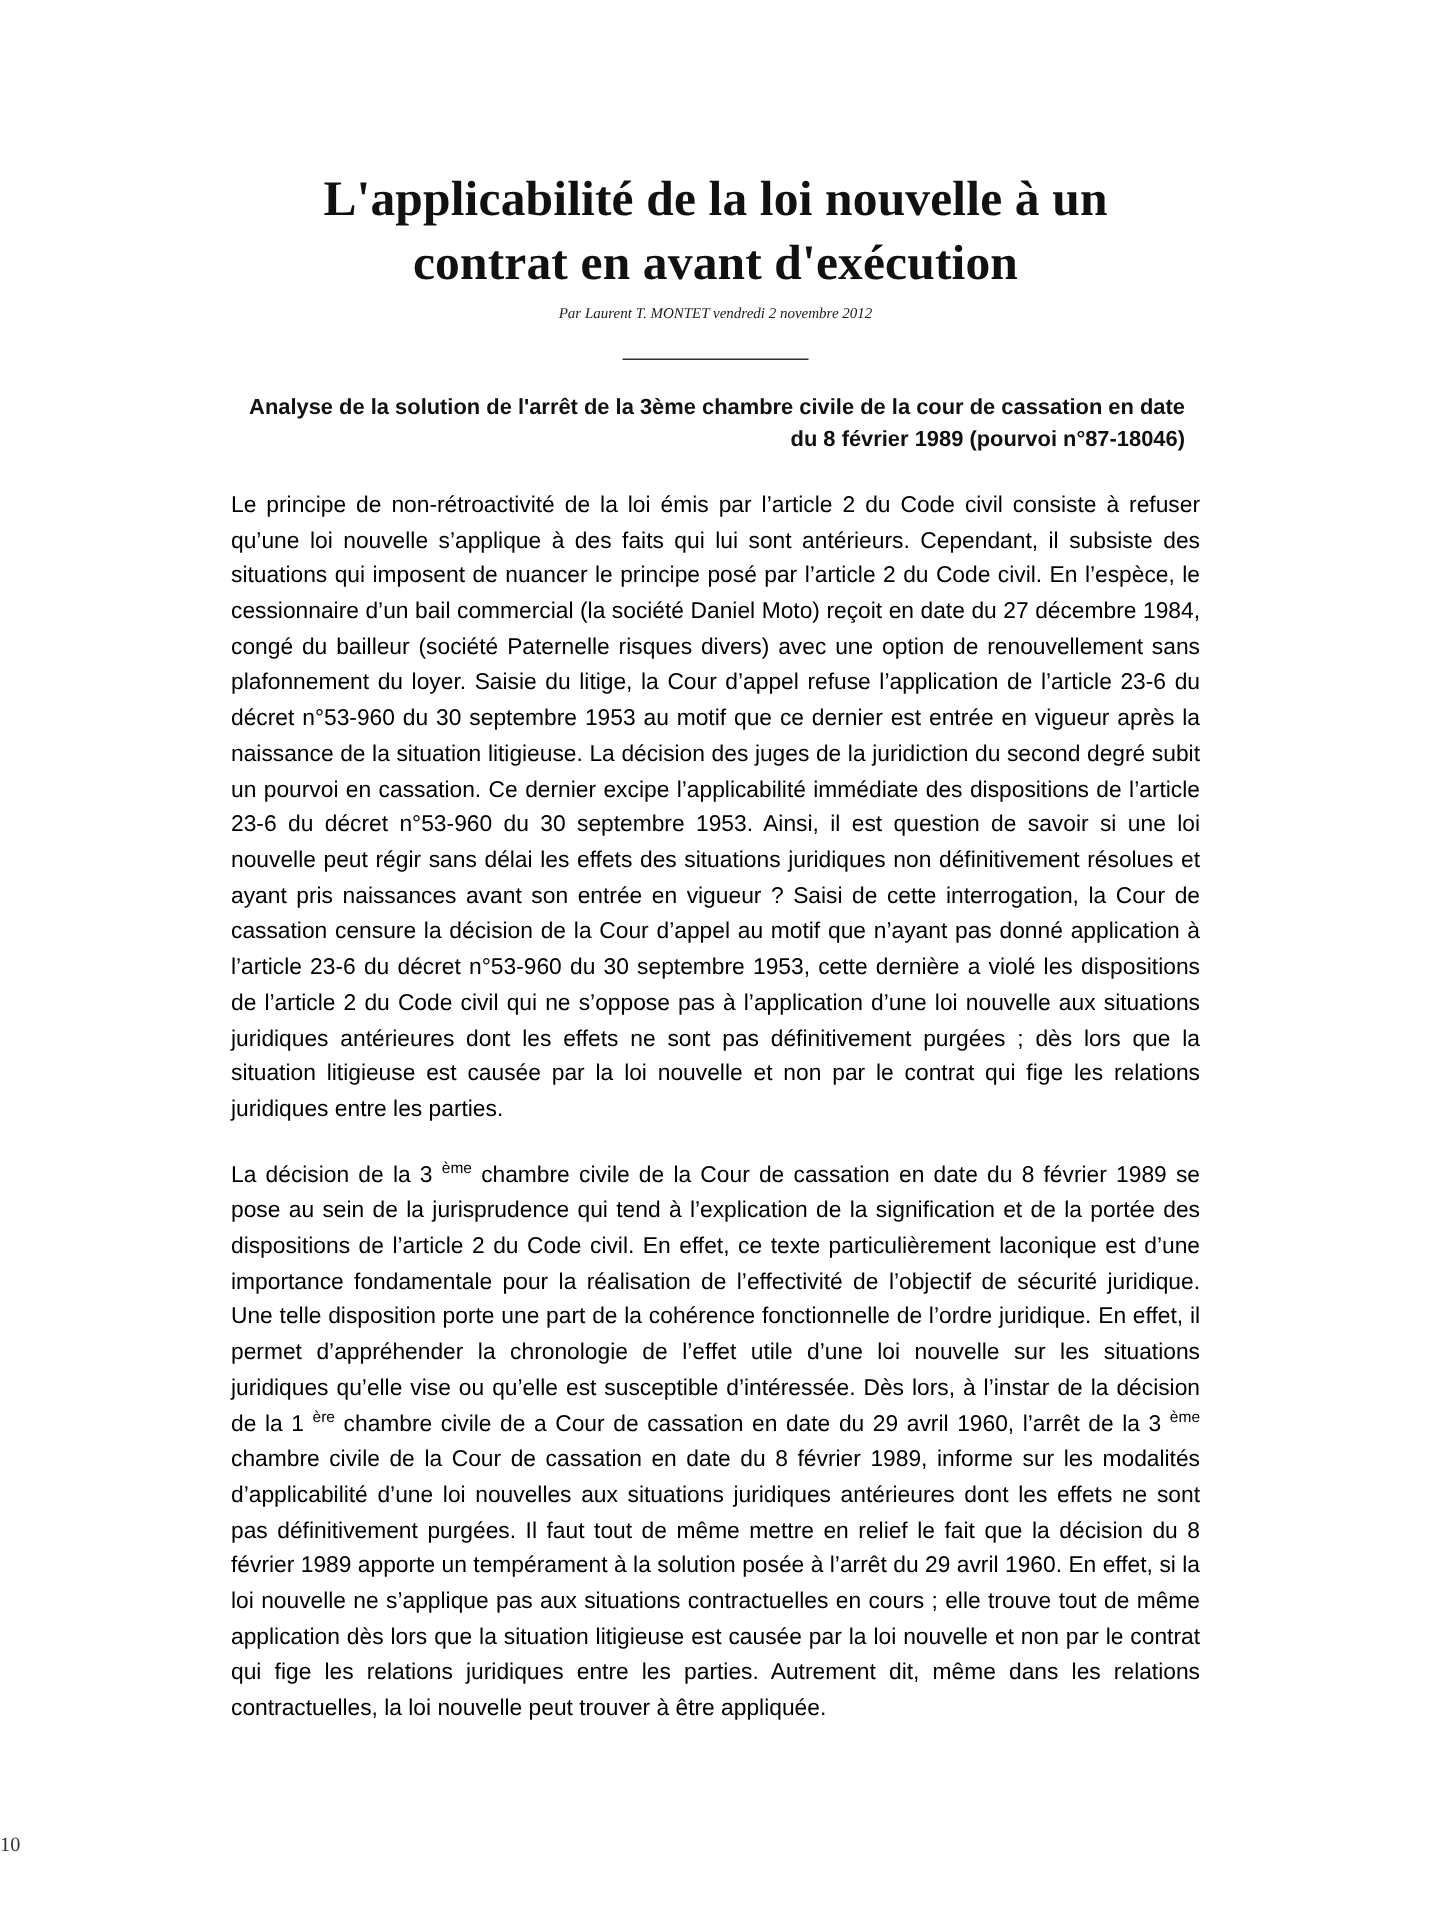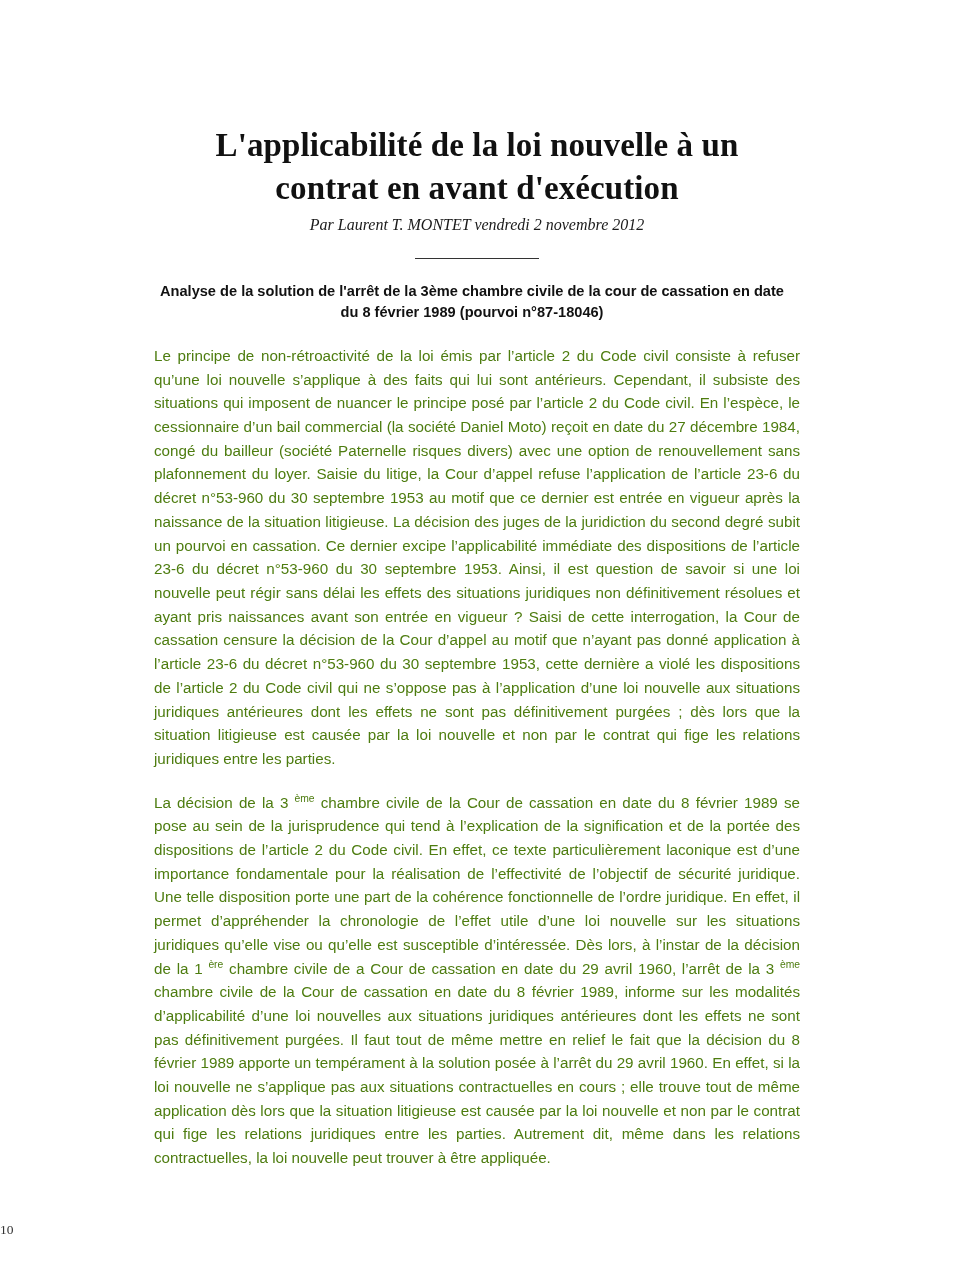--- a/index.html
+++ b/index.html
@@ -11,21 +11,21 @@
     width: 954px;
     min-height: 1276px;
     font-family: "Liberation Sans", sans-serif;
     color: #1a1a1a;
     position: relative;
   }
   .page {
     width: 954px;
     min-height: 1276px;
     box-sizing: border-box;
-    padding: 12px;
+    padding: 0;
     position: relative;
   }
   .doc-title {
     margin: 0;
     padding-top: 112px;
     font-family: "Liberation Serif", serif;
     font-weight: bold;
     font-size: 33px;
     line-height: 1.30;
     text-align: center;
@@ -33,50 +33,50 @@
     color: #111111;
   }
   .doc-title .line2 {
     display: block;
   }
   .byline {
     margin: 6px 0 0 0;
     text-align: center;
     font-family: "Liberation Serif", serif;
     font-style: italic;
-    font-size: 16px;
+    font-size: 10px;
     color: #1a1a1a;
   }
   .rule {
     width: 124px;
     height: 0;
     border-top: 1px solid #333333;
     margin: 24px auto 0 auto;
   }
   .content {
     width: 646px;
     margin: 0 auto;
     padding-top: 22px;
   }
   .subtitle {
     font-family: "Liberation Sans", sans-serif;
     font-weight: bold;
     font-size: 14.6px;
     line-height: 1.48;
     color: #111111;
     margin: 0 10px 20px 0;
-    text-align: center;
+    text-align: right;
   }
   p.body-par {
     margin: 0 0 20px 0;
     font-family: "Liberation Sans", sans-serif;
     font-size: 15.2px;
     line-height: 1.56;
     text-align: justify;
-    color: #4d7c0f;
+    color: #000000;
     hyphens: none;
   }
   p.body-par:last-child {
     margin-bottom: 0;
   }
   sup {
     font-size: 0.68em;
     vertical-align: super;
     line-height: 0;
   }

